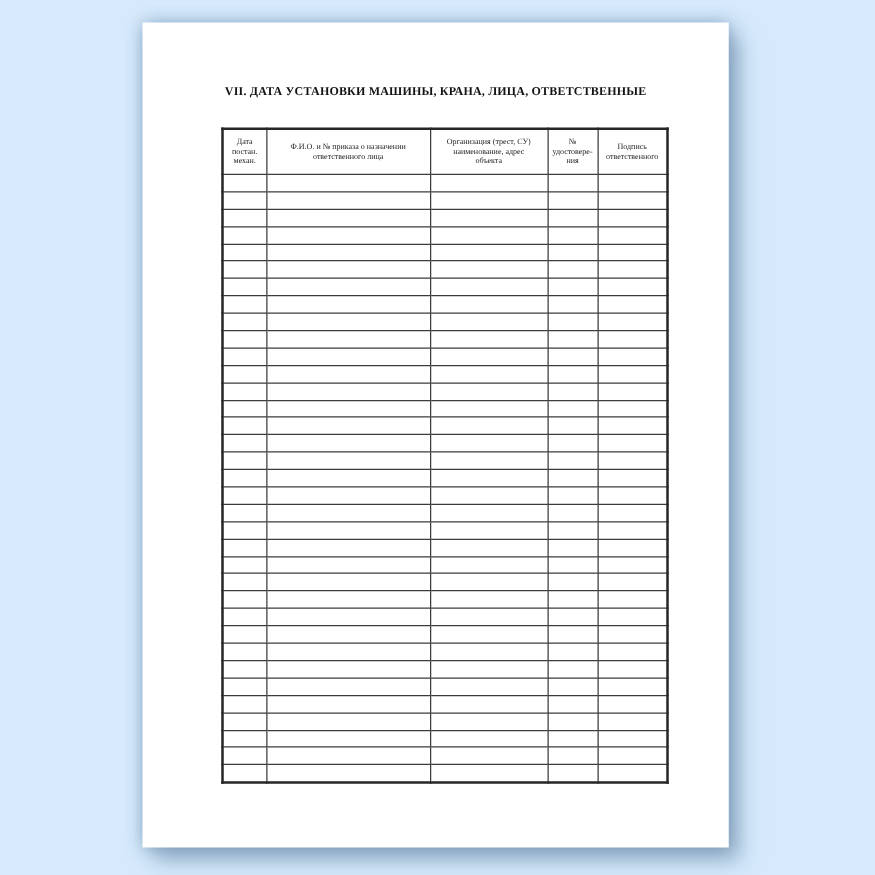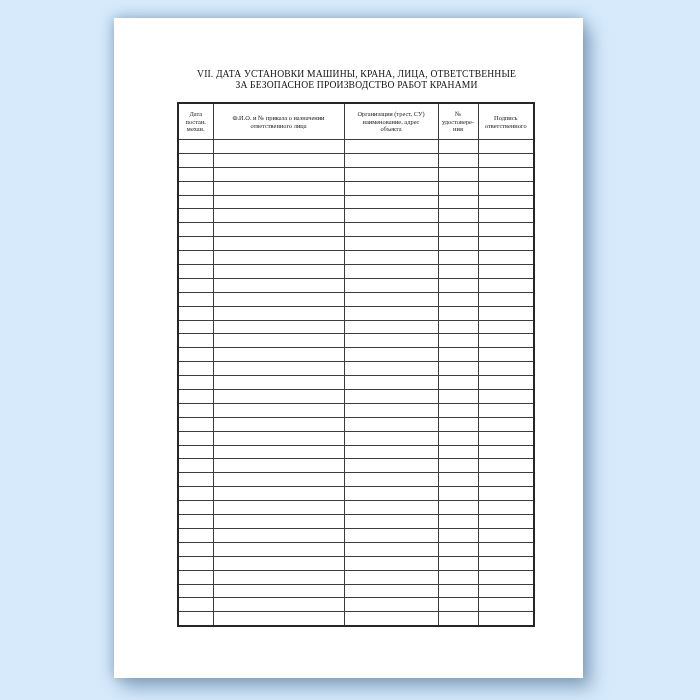--- a/index.html
+++ b/index.html
@@ -17,24 +17,24 @@
   .paper {
     position: absolute;
     left: 114px; top: 18px;
     width: 469px; height: 660px;
     background: #ffffff;
     box-shadow: 0 0 13px rgba(104,136,168,0.75),
                 9px 11px 16px rgba(104,136,168,0.55);
   }
   .title {
     position: absolute;
-    top: 50px; left: 8px;
+    top: 50px; left: 0;
     width: 100%;
     text-align: center;
-    font-weight: normal;
+    font-weight: bold;
     font-size: 9.6px;
     line-height: 11px;
     letter-spacing: 0.15px;
     color: #141414;
   }
   table.doc-table {
     position: absolute;
     left: 63px; top: 84px;
     border-collapse: collapse;
     table-layout: fixed;
@@ -64,21 +64,20 @@
   }
 </style>
 </head>
 <body>
 
 <div class="stage">
   <div class="paper">
 
     <div class="title">
       <div>VII. ДАТА УСТАНОВКИ МАШИНЫ, КРАНА, ЛИЦА, ОТВЕТСТВЕННЫЕ</div>
-      <div>ЗА БЕЗОПАСНОЕ ПРОИЗВОДСТВО РАБОТ КРАНАМИ</div>
     </div>
 
     <table class="doc-table">
       <colgroup>
         <col class="c1">
           <col class="c2">
           <col class="c3">
           <col class="c4">
           <col class="c5">
       </colgroup>

